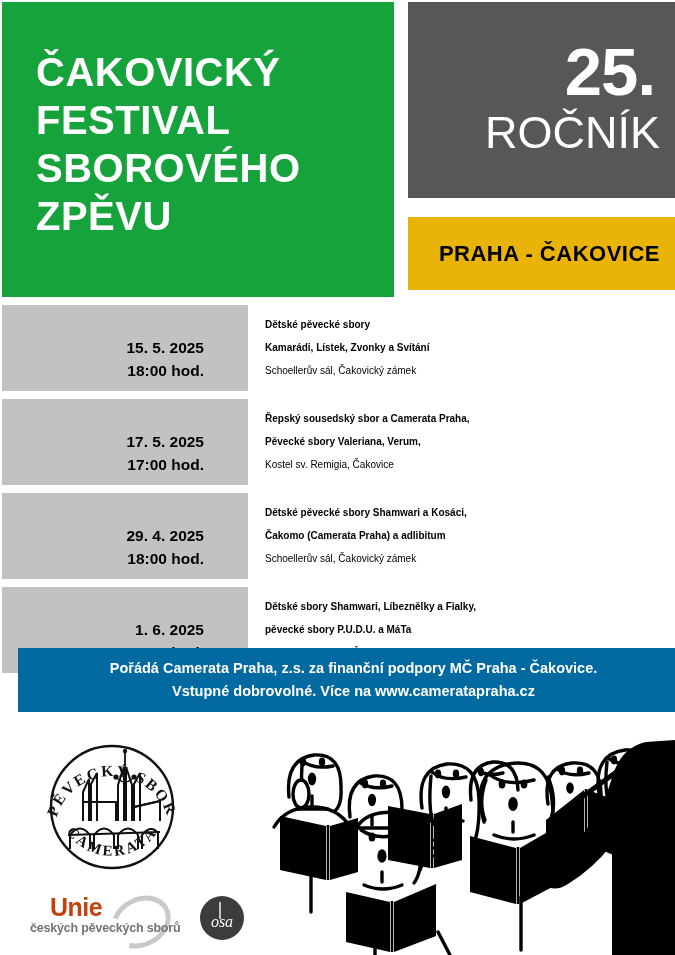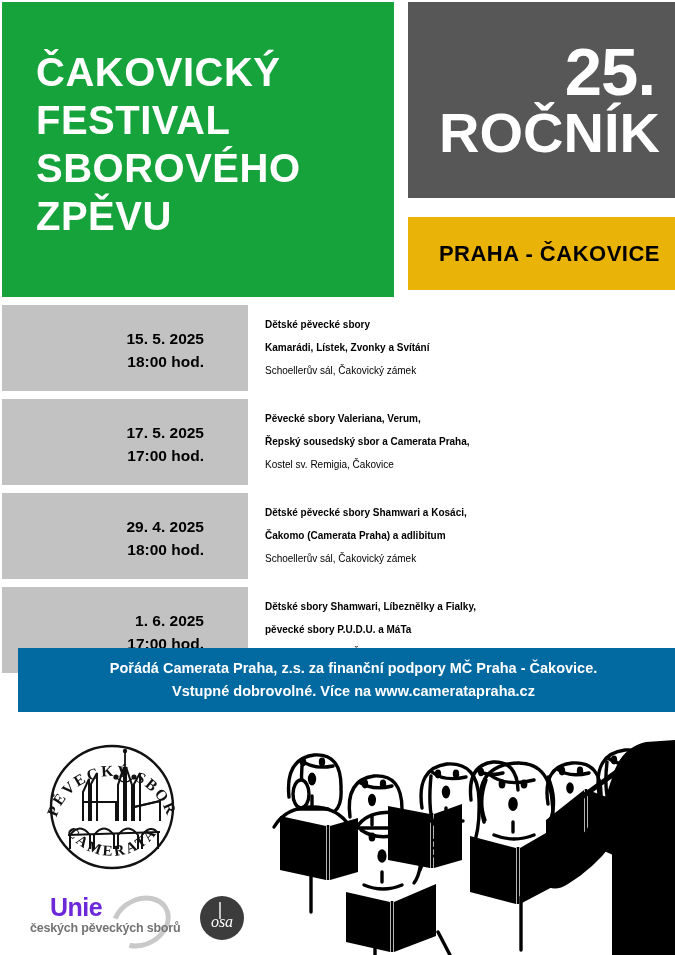--- a/index.html
+++ b/index.html
@@ -60,22 +60,22 @@
     line-height: 64px;
     letter-spacing: -1px;
   }
   .rocnik-word {
     position: absolute;
     left: 0;
     top: 106px;
     width: 252px;
     text-align: right;
     color: #ffffff;
-    font-weight: bold;
-    font-size: 56px;
+    font-weight: normal;
+    font-size: 45px;
     line-height: 50px;
     letter-spacing: 0px;
   }
 
   .place-block {
     position: absolute;
     left: 408px;
     top: 217px;
     width: 267px;
     height: 73px;
@@ -109,21 +109,21 @@
     position: absolute;
     left: 2px;
     top: 0;
     width: 246px;
     height: 86px;
     background: #c2c2c2;
   }
   .event-date-inner {
     position: absolute;
     right: 44px;
-    top: 22px;
+    top: 31px;
     text-align: right;
     color: #000000;
     font-weight: bold;
     font-size: 15.5px;
     line-height: 23px;
   }
   .event-date-inner span { display: block; }
   .event-details {
     position: absolute;
     left: 265px;
@@ -173,21 +173,21 @@
     top: 893px;
     width: 165px;
     height: 48px;
   }
   .unie-main {
     position: absolute;
     left: 20px;
     top: 0px;
     font-weight: bold;
     font-size: 25px;
-    color: #6d28d9;
+    color: #c2410c;
     letter-spacing: -0.5px;
   }
   .unie-sub {
     position: absolute;
     left: 0px;
     top: 28px;
     font-weight: bold;
     font-size: 12.5px;
     color: #737373;
     letter-spacing: -0.2px;
@@ -259,22 +259,22 @@
     </div>
 
     <div class="event-row">
       <div class="event-datebox">
         <div class="event-date-inner">
           <span>17. 5. 2025</span>
           <span>17:00 hod.</span>
         </div>
       </div>
       <div class="event-details">
+        <span class="ev-line bold">Řepský sousedský sbor a Camerata Praha,</span>
         <span class="ev-line bold">Pěvecké sbory Valeriana, Verum,</span>
-        <span class="ev-line bold">Řepský sousedský sbor a Camerata Praha,</span>
         <span class="ev-line normal">Kostel sv. Remigia, Čakovice</span>
       </div>
     </div>
 
     <div class="event-row">
       <div class="event-datebox">
         <div class="event-date-inner">
           <span>29. 4. 2025</span>
           <span>18:00 hod.</span>
         </div>

